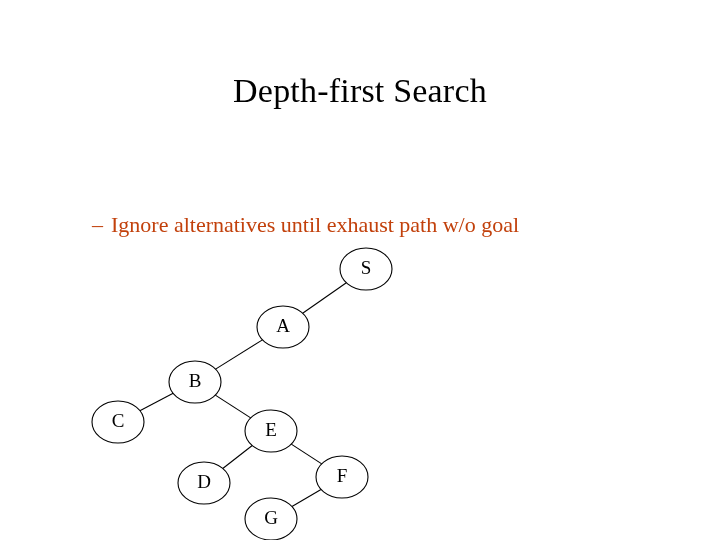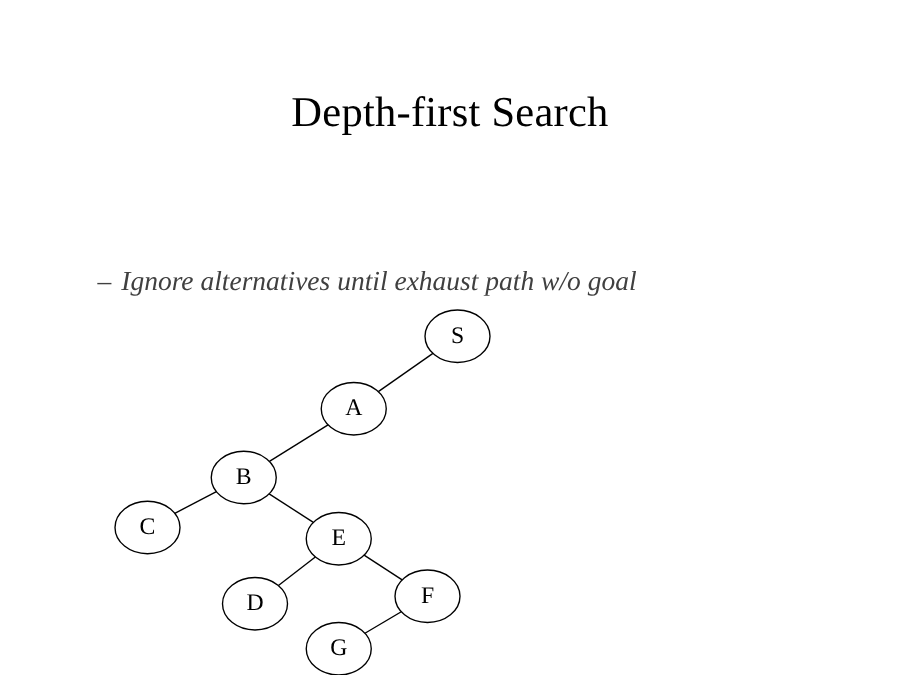--- a/index.html
+++ b/index.html
@@ -53,28 +53,27 @@
   }
   .bullet-l1 .bullet-mark {
     display: inline-block;
     width: 36px;
     font-size: 26px;
     vertical-align: baseline;
   }
 
   .bullet-l2 {
     position: absolute;
-    left: 78px;
+    left: 92px;
     top: 210px;
     width: 620px;
     font-size: 22px;
     line-height: 30px;
-    color: #404040;
+    color: #c2410c;
     white-space: nowrap;
-    font-style: italic;
   }
   .bullet-l2 .bullet-mark {
     display: inline-block;
     width: 19px;
     font-size: 22px;
     vertical-align: baseline;
   }
 
   
   #tree-diagram {

